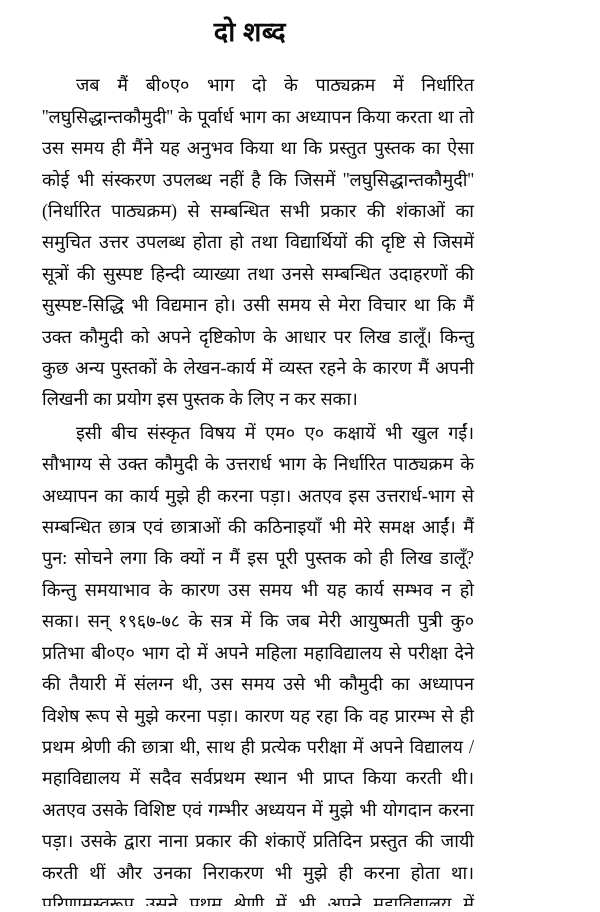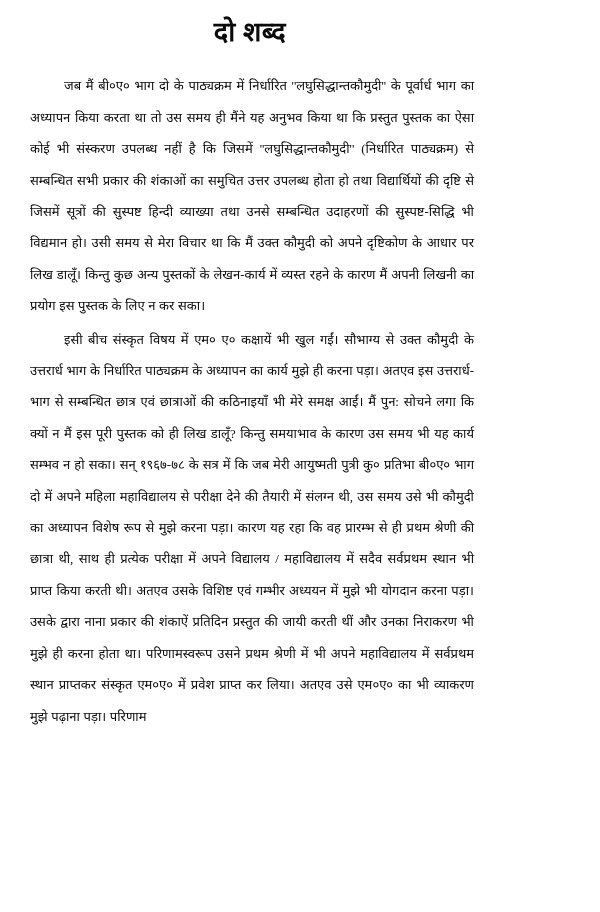--- a/index.html
+++ b/index.html
@@ -23,25 +23,25 @@
   }
   .doc-title {
     text-align: center;
     font-size: 27px;
     font-weight: bold;
     letter-spacing: 0.5px;
     margin: 6px 0 22px 0;
     line-height: 1.2;
   }
   .para {
-    font-size: 13px;
+    font-size: 18px;
     line-height: 31.4px;
     text-align: justify;
     text-justify: inter-word;
-    margin: 0 0 2px 4px;
+    margin: 0 0 2px 16px;
     word-spacing: 0.4px;
   }
   .para.first-indent {
     text-indent: 34px;
   }
   .clip-bottom {
     position: absolute;
     left: 0;
     bottom: 0;
     width: 600px;

